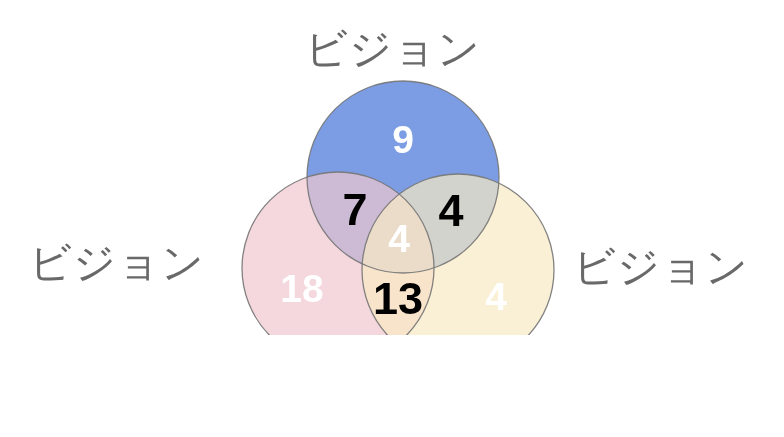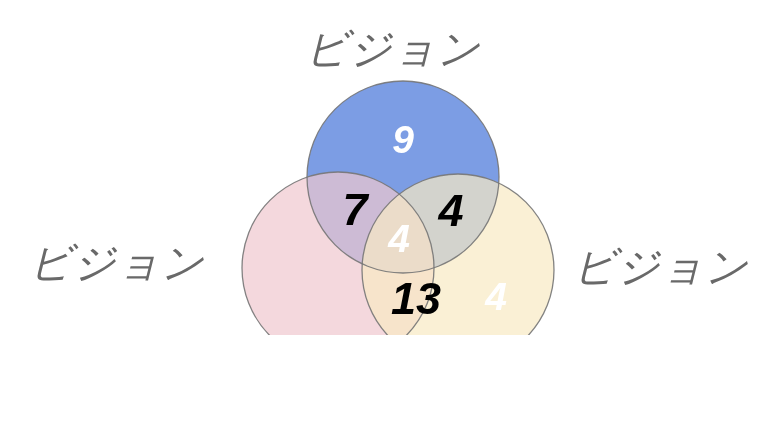--- a/index.html
+++ b/index.html
@@ -7,21 +7,20 @@
     padding: 0;
     background: #ffffff;
   }
   .stage {
     position: relative;
     width: 784px;
     height: 335px;
     background: #ffffff;
     overflow: hidden;
     font-family: "Liberation Sans", "DejaVu Sans", sans-serif;
-    font-style: italic;
   }
   .venn-svg {
     position: absolute;
     left: 0;
     top: 0;
   }
   .set-label {
     position: absolute;
     transform: translate(-50%, -50%);
     font-family: "Liberation Serif", "DejaVu Serif", serif;
@@ -61,19 +60,20 @@
     <circle cx="403" cy="177" r="96" fill="none" stroke-width="1.3" stroke-opacity="0.9" stroke="#757575"></circle>
     <circle cx="338" cy="268" r="96" fill="none" stroke-width="1.3" stroke-opacity="0.9" stroke="#757575"></circle>
     <circle cx="458" cy="270" r="96" fill="none" stroke-width="1.3" stroke-opacity="0.9" stroke="#757575"></circle>
   </svg>
 
   <div class="set-label" style="left:393px; top:49px;">ビジョン</div>
   <div class="set-label" style="left:117px; top:263px;">ビジョン</div>
   <div class="set-label" style="left:661px; top:267px;">ビジョン</div>
 
   <div class="num light" style="left:403px; top:139px;">9</div>
+  <div class="num light" style="left:302px; top:288px;">18</div>
   <div class="num light" style="left:496px; top:296px;">4</div>
   <div class="num dark" style="left:355px; top:209px;">7</div>
   <div class="num dark" style="left:451px; top:210px;">4</div>
-  <div class="num dark" style="left:416px; top:298px;">13</div>
+  <div class="num dark" style="left:398px; top:298px;">13</div>
   <div class="num light" style="left:399px; top:238px;">4</div>
 
 </div>
 
 </body></html>

